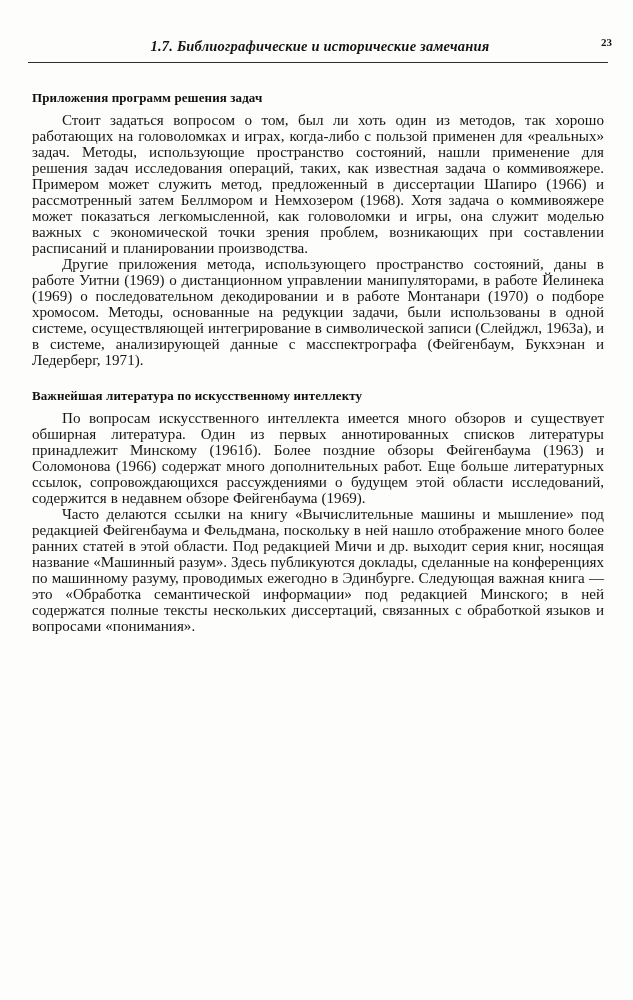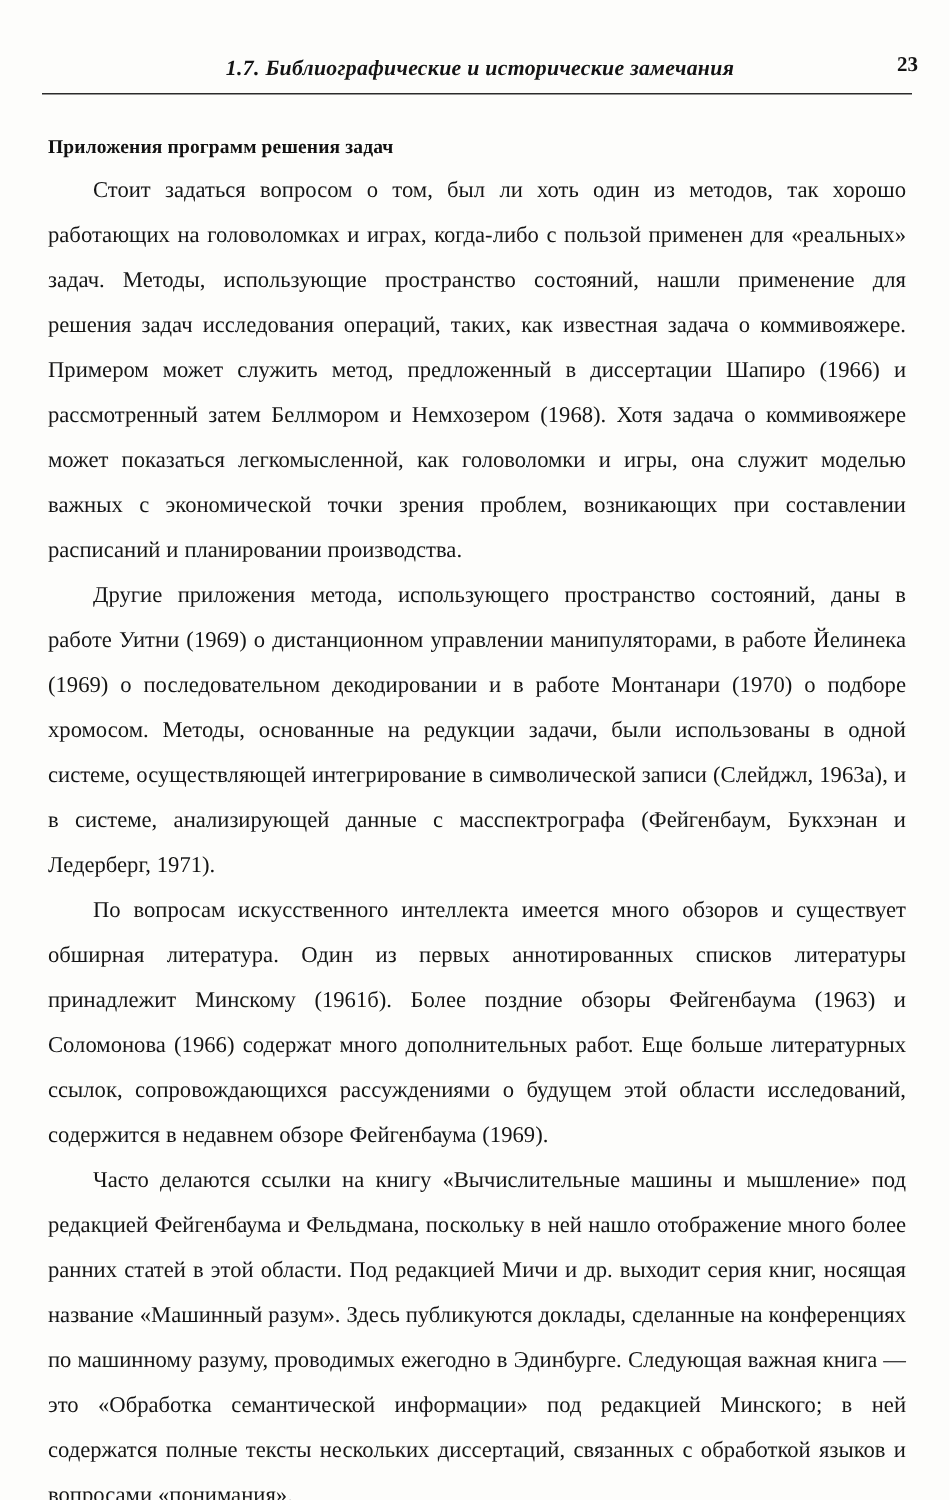--- a/index.html
+++ b/index.html
@@ -39,21 +39,21 @@
     font-size: 14.5px;
     letter-spacing: 0.2px;
     color: #141414;
     white-space: nowrap;
   }
   .page-number {
     position: absolute;
     right: 24px;
     top: 36px;
     font-family: "Liberation Serif", serif;
-    font-size: 14px;
+    font-size: 11px;
     font-weight: bold;
     color: #141414;
   }
   .rule {
     position: absolute;
     left: 28px;
     top: 62px;
     width: 580px;
     height: 1px;
     background: #2b2b2b;
@@ -72,21 +72,21 @@
     padding: 0;
     color: #111;
     letter-spacing: 0.1px;
   }
   h2.section-heading.second {
     margin-top: 20px;
   }
   p.para {
     font-family: "Liberation Serif", serif;
     font-size: 15.1px;
-    line-height: 30px;
+    line-height: 16px;
     margin: 0;
     padding: 0;
     text-align: justify;
     text-indent: 30px;
     color: #151515;
     -webkit-hyphens: none;
     hyphens: none;
     word-spacing: 0.2px;
   }
   p.para + p.para {
@@ -103,17 +103,18 @@
   </div>
   <div class="page-number">23</div>
   <div class="rule"></div>
 
   <div class="content">
 
     <h2 class="section-heading">Приложения программ решения задач</h2>
     <p class="para">Стоит задаться вопросом о том, был ли хоть один из методов, так хорошо работающих на головоломках и играх, когда-либо с пользой применен для «реальных» задач. Методы, использующие пространство состояний, нашли применение для решения задач исследования операций, таких, как известная задача о коммивояжере. Примером может служить метод, предложенный в диссертации Шапиро (1966) и рассмотренный затем Беллмором и Немхозером (1968). Хотя задача о коммивояжере может показаться легкомысленной, как головоломки и игры, она служит моделью важных с экономической точки зрения проблем, возникающих при составлении расписаний и планировании производства.</p>
     <p class="para">Другие приложения метода, использующего пространство состояний, даны в работе Уитни (1969) о дистанционном управлении манипуляторами, в работе Йелинека (1969) о последовательном декодировании и в работе Монтанари (1970) о подборе хромосом. Методы, основанные на редукции задачи, были использованы в одной системе, осуществляющей интегрирование в символической записи (Слейджл, 1963а), и в системе, анализирующей данные с масспектрографа (Фейгенбаум, Букхэнан и Ледерберг, 1971).</p>
 
+    <h2 class="section-heading second">Важнейшая литература по искусственному интеллекту</h2>
     <p class="para">По вопросам искусственного интеллекта имеется много обзоров и существует обширная литература. Один из первых аннотированных списков литературы принадлежит Минскому (1961б). Более поздние обзоры Фейгенбаума (1963) и Соломонова (1966) содержат много дополнительных работ. Еще больше литературных ссылок, сопровождающихся рассуждениями о будущем этой области исследований, содержится в недавнем обзоре Фейгенбаума (1969).</p>
     <p class="para">Часто делаются ссылки на книгу «Вычислительные машины и мышление» под редакцией Фейгенбаума и Фельдмана, поскольку в ней нашло отображение много более ранних статей в этой области. Под редакцией Мичи и др. выходит серия книг, носящая название «Машинный разум». Здесь публикуются доклады, сделанные на конференциях по машинному разуму, проводимых ежегодно в Эдинбурге. Следующая важная книга — это «Обработка семантической информации» под редакцией Минского; в ней содержатся полные тексты нескольких диссертаций, связанных с обработкой языков и вопросами «понимания».</p>
 
   </div>
 </div>
 
 </body></html>

